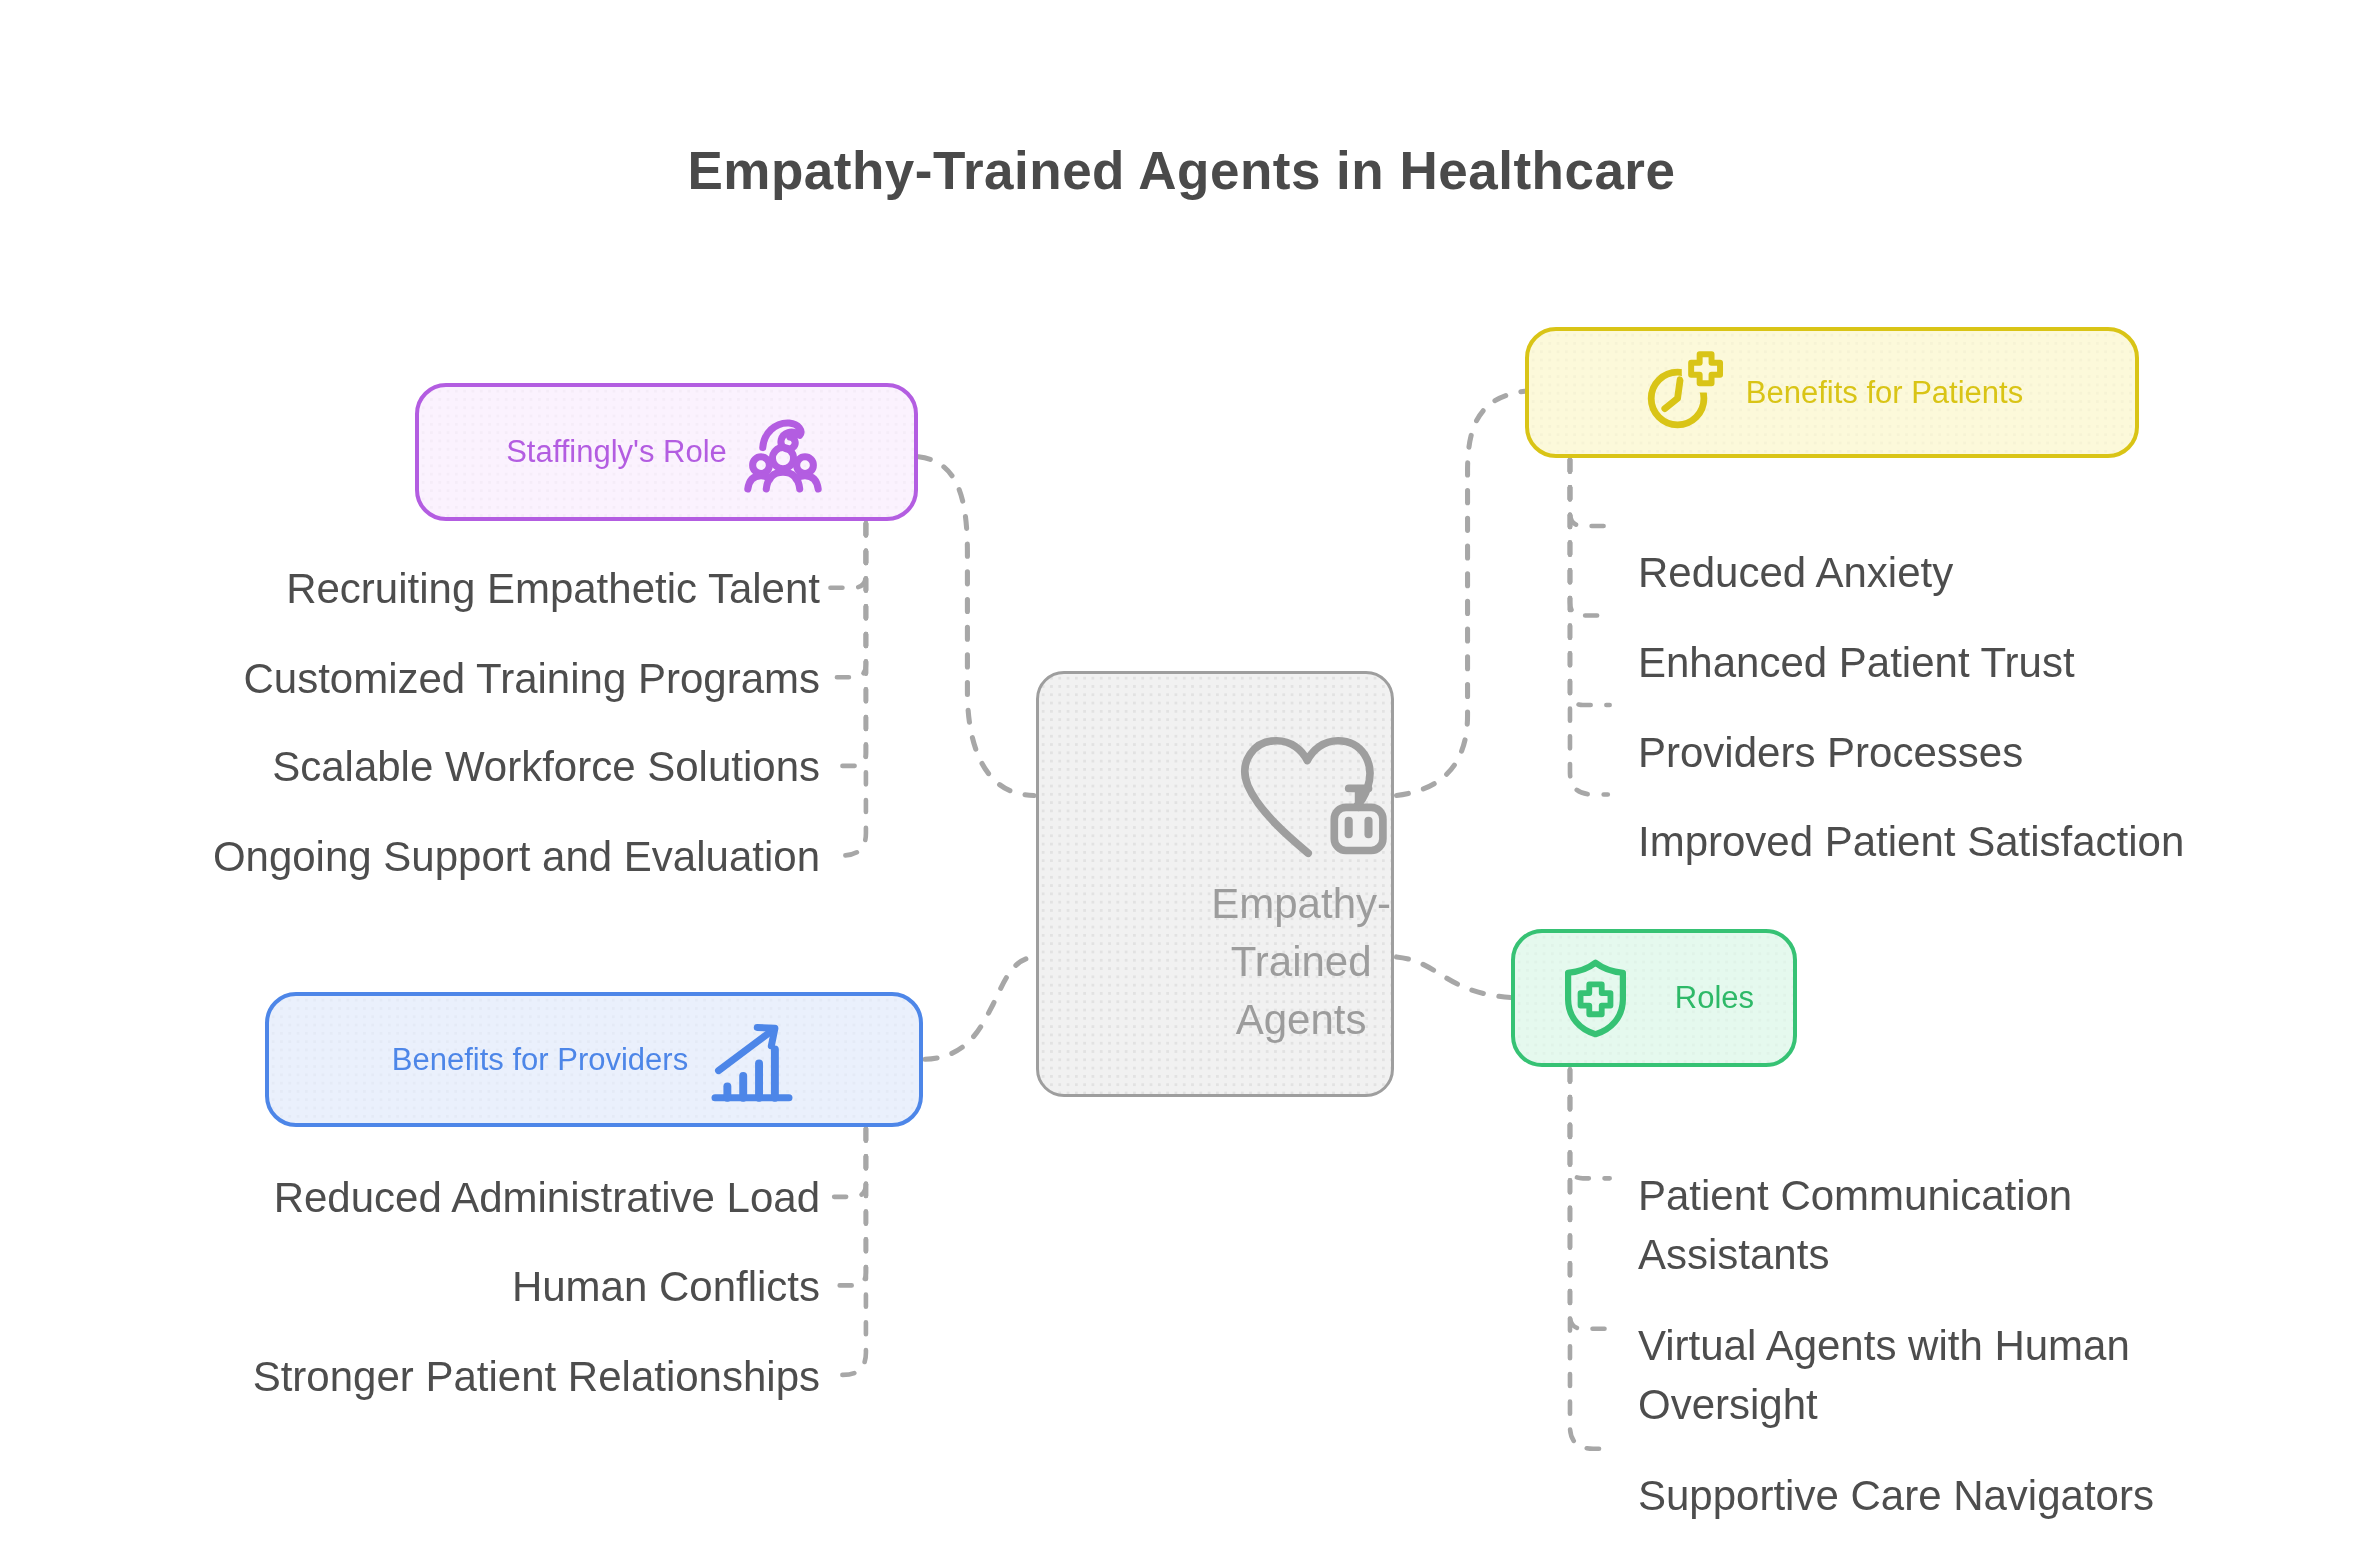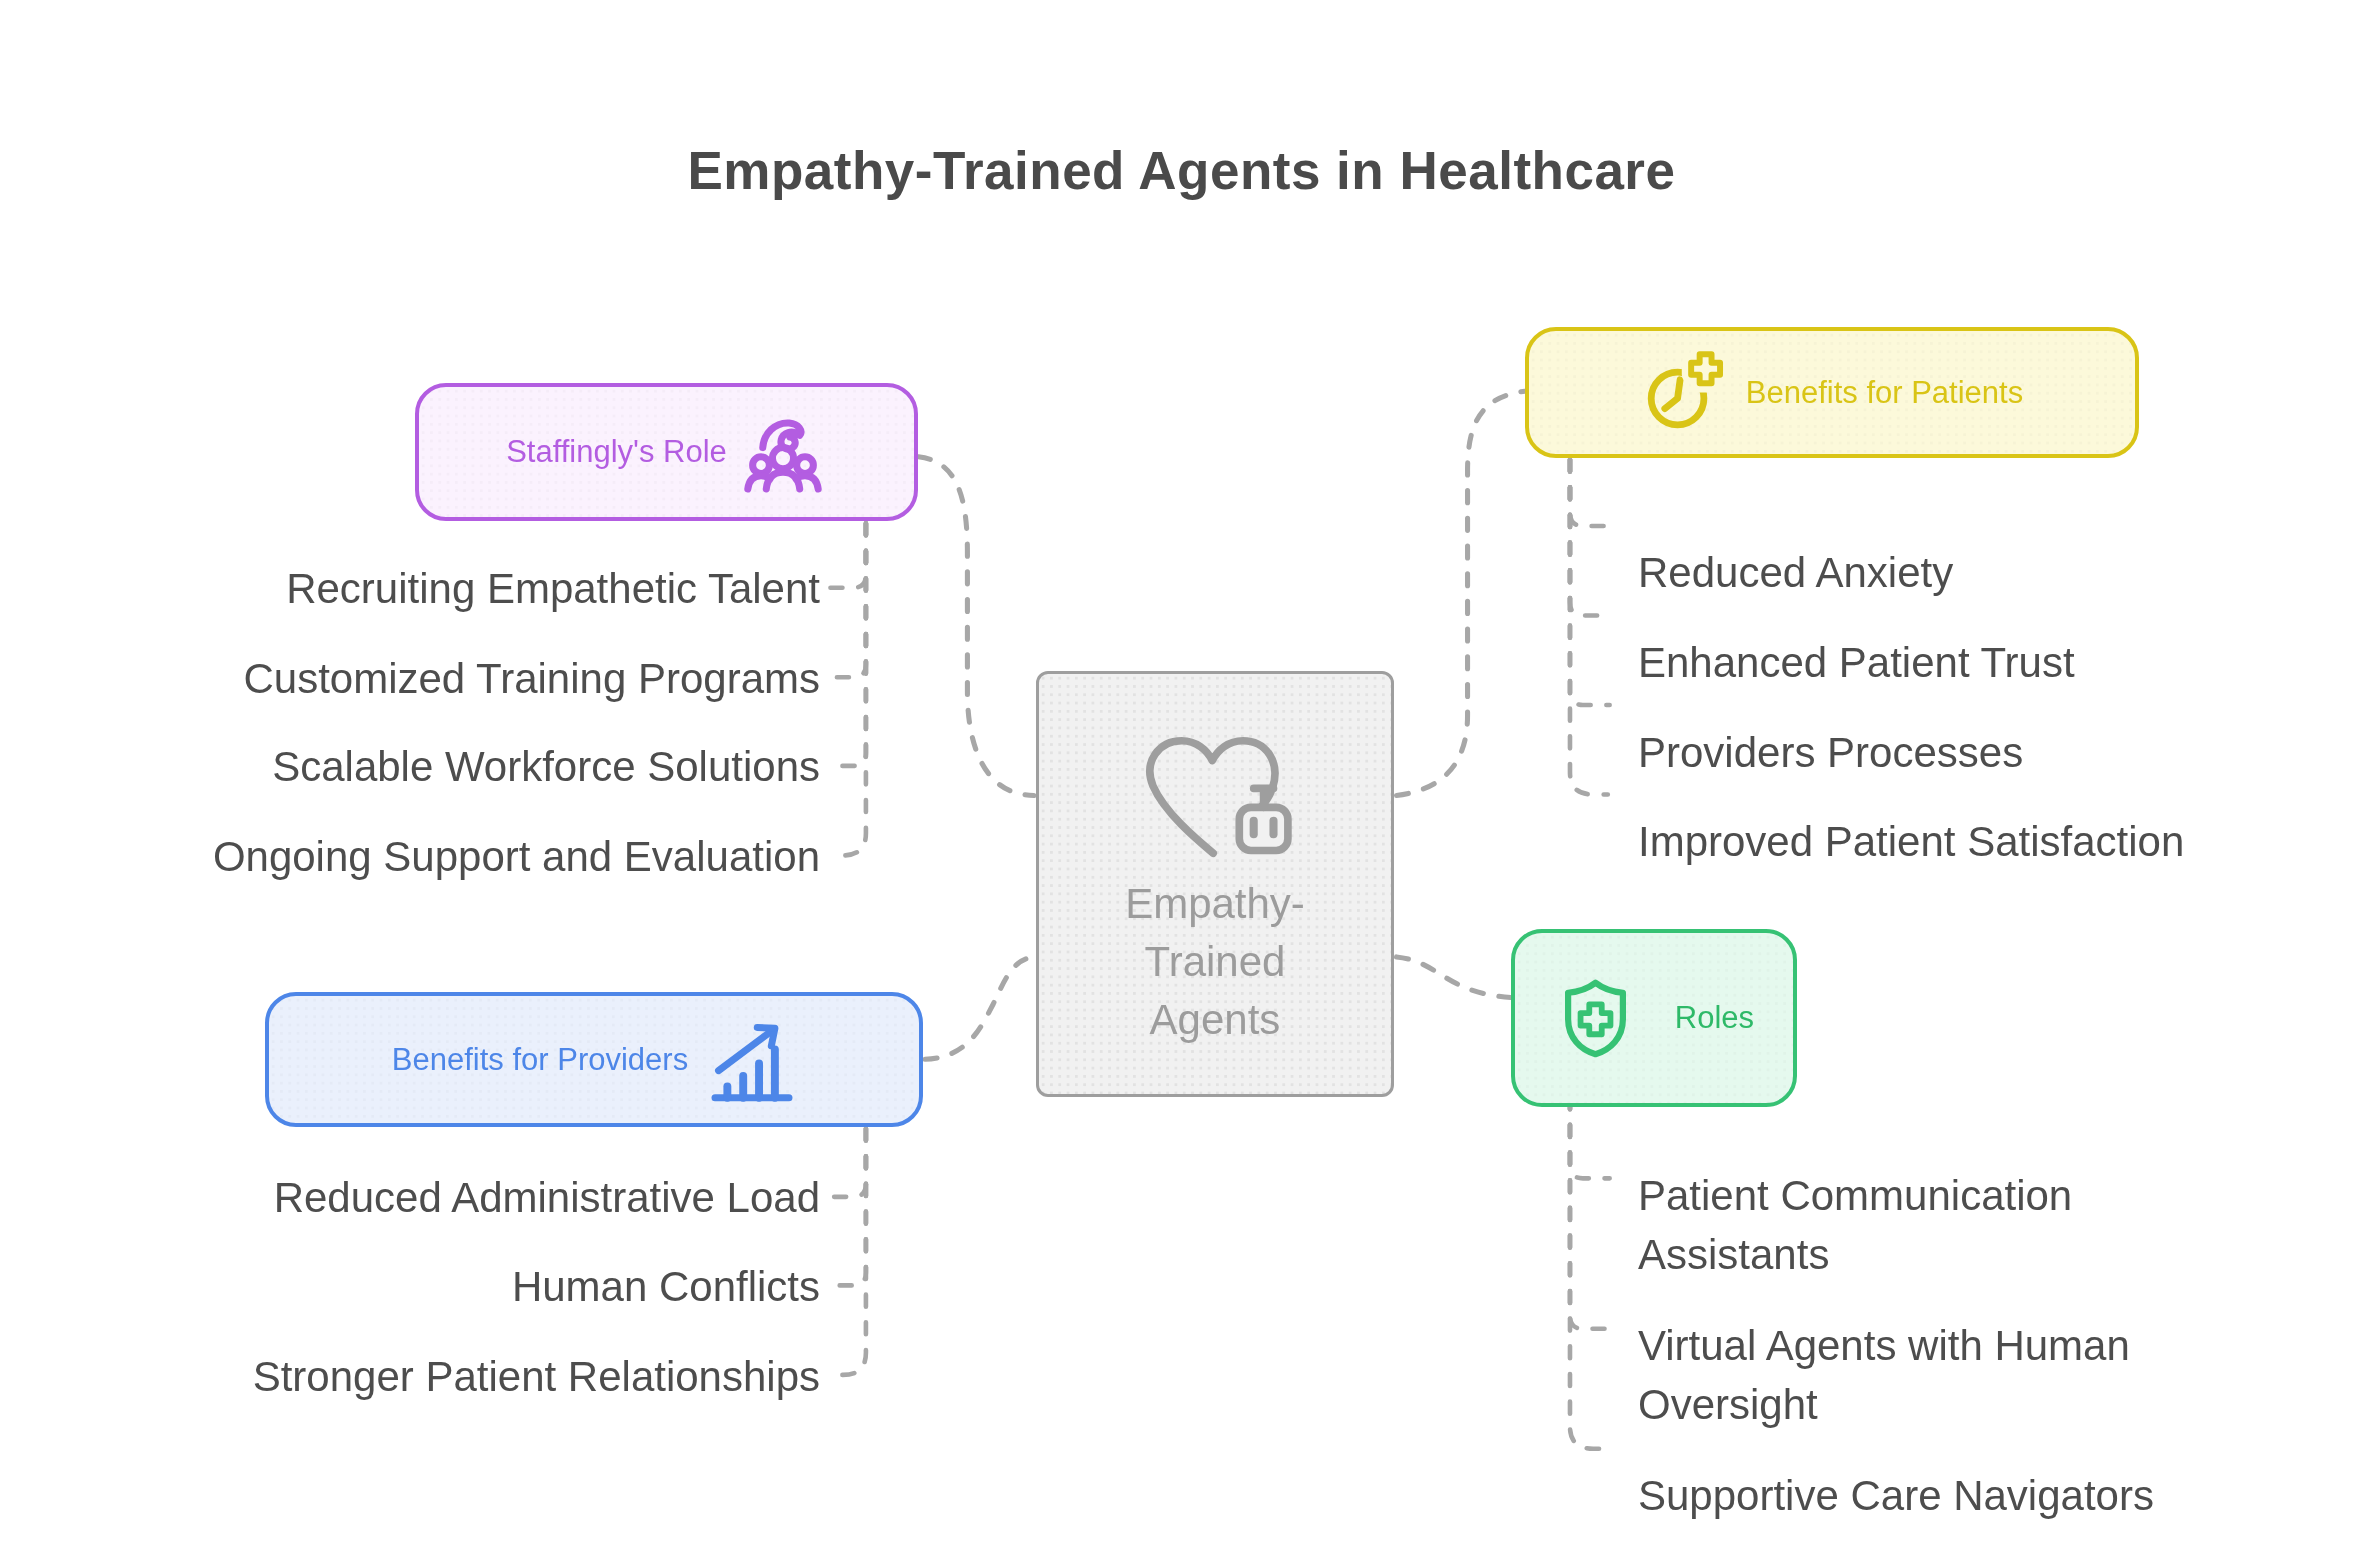--- a/index.html
+++ b/index.html
@@ -27,31 +27,31 @@
   }
   .node .nlabel{font-size:31px;white-space:nowrap;}
   .node svg.bicon{flex:0 0 auto;display:block;}
 
   .staffingly{left:415px;top:383px;width:503px;height:138px;border:4.6px solid #b35de1;background-color:#fbf2fe;gap:12px;}
   .staffingly .nlabel{color:#b35de1;}
   .patients{left:1525px;top:327px;width:614px;height:131px;border:4.6px solid #d9c416;background-color:#fcf9da;}
   .patients .nlabel{color:#d9c416;}
   .providers{left:265px;top:992px;width:658px;height:135px;border:4.6px solid #4d86e8;background-color:#eaf0fc;}
   .providers .nlabel{color:#4d86e8;}
-  .roles{left:1511px;top:929px;width:286px;height:178px;border:4.6px solid #36c274;background-color:#e5f9ee;gap:38px;}
+  .roles{left:1511px;top:929px;width:286px;height:138px;border:4.6px solid #36c274;background-color:#e5f9ee;gap:38px;}
   .roles .nlabel{color:#2eb968;}
 
   .center-node{
     position:absolute;left:1036px;top:671px;width:358px;height:426px;
-    border:3.7px solid #9e9e9e;border-radius:12px;
+    border:3.7px solid #9e9e9e;border-radius:28px;
     background-color:#f1f1f1;
     background-image:radial-gradient(#e2e2e2 1.4px, transparent 1.4px);
     background-size:8.3px 8.3px;
     box-sizing:border-box;
-    display:flex;flex-direction:column;align-items:center;
+    display:flex;flex-direction:column;align-items:flex-end;
     padding-top:37px;
   }
   .center-node .clabel{
     margin-top:1.8px;
     font-size:42px;line-height:58px;color:#9c9c9c;
     text-align:center;white-space:pre-line;
   }
 
   .item{
     position:absolute;

